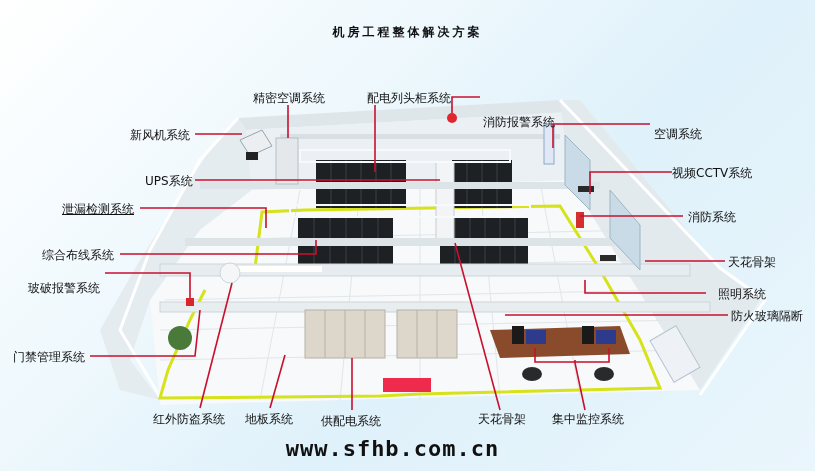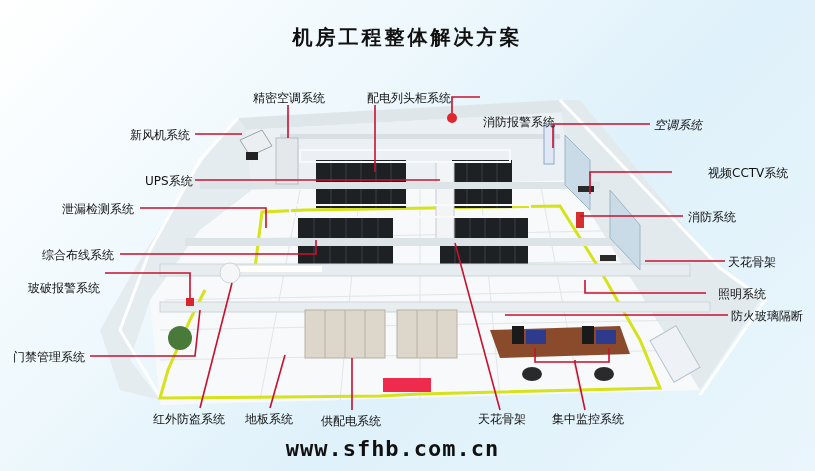--- a/index.html
+++ b/index.html
@@ -4,21 +4,21 @@
   <style>
     * { box-sizing: border-box; margin: 0; padding: 0; }
     html, body { width: 815px; height: 471px; overflow: hidden; }
     body {
       position: relative;
       font-family: "DejaVu Serif", "Liberation Serif", serif;
       background: linear-gradient(135deg, #ffffff 0%, #eef8fd 35%, #dff1fa 60%, #eaf6fc 100%);
     }
     .title {
       position: absolute; left: 0; width: 815px; top: 24px;
-      text-align: center; font-size: 20px; font-weight: bold; letter-spacing: 3px;
+      text-align: center; font-size: 12px; font-weight: bold; letter-spacing: 3px;
       color: #111;
       font-family: "DejaVu Sans", "Liberation Sans", sans-serif;
     }
     .url {
       position: absolute; left: 0; width: 785px; top: 436px;
       text-align: center; font-size: 22px; font-weight: bold; letter-spacing: 1px;
       color: #111;
       font-family: "DejaVu Sans Mono", "Liberation Mono", monospace;
     }
     .label {
@@ -192,24 +192,24 @@
 
     <polyline points="585,410 575,363 575,360"></polyline>
     <polyline points="535,348 535,362 609,362 609,348"></polyline>
   </g>
 </svg>
 
 <div class="label" style="left:253px;top:90px;font-family:Liberation Mono, monospace;">精密空调系统</div>
 <div class="label" style="left:340px;top:90px;margin-left:27px;">配电列头柜系统</div>
 <div class="label" style="left:483px;top:90px;margin-top:24px;">消防报警系统</div>
 <div class="label" style="left:130px;top:127px;">新风机系统</div>
-<div class="label" style="left:654px;top:117px;font-style:italic;">空调系统</div>
+<div class="label" style="left:654px;top:126px;">空调系统</div>
 <div class="label" style="left:145px;top:173px;">UPS系统</div>
-<div class="label" style="left:708px;top:165px;">视频CCTV系统</div>
-<div class="label" style="left:62px;top:201px;">泄漏检测系统</div>
+<div class="label" style="left:672px;top:165px;">视频CCTV系统</div>
+<div class="label" style="left:62px;top:201px;text-decoration:underline;">泄漏检测系统</div>
 <div class="label" style="left:688px;top:209px;">消防系统</div>
 <div class="label" style="left:42px;top:247px;">综合布线系统</div>
 <div class="label" style="left:728px;top:254px;">天花骨架</div>
 <div class="label" style="left:28px;top:280px;">玻破报警系统</div>
 <div class="label" style="left:710px;top:286px;margin-left:8px;">照明系统</div>
 <div class="label" style="left:731px;top:308px;">防火玻璃隔断</div>
 <div class="label" style="left:13px;top:349px;">门禁管理系统</div>
 <div class="label" style="left:153px;top:411px;">红外防盗系统</div>
 <div class="label" style="left:245px;top:411px;">地板系统</div>
 <div class="label" style="left:321px;top:413px;">供配电系统</div>

